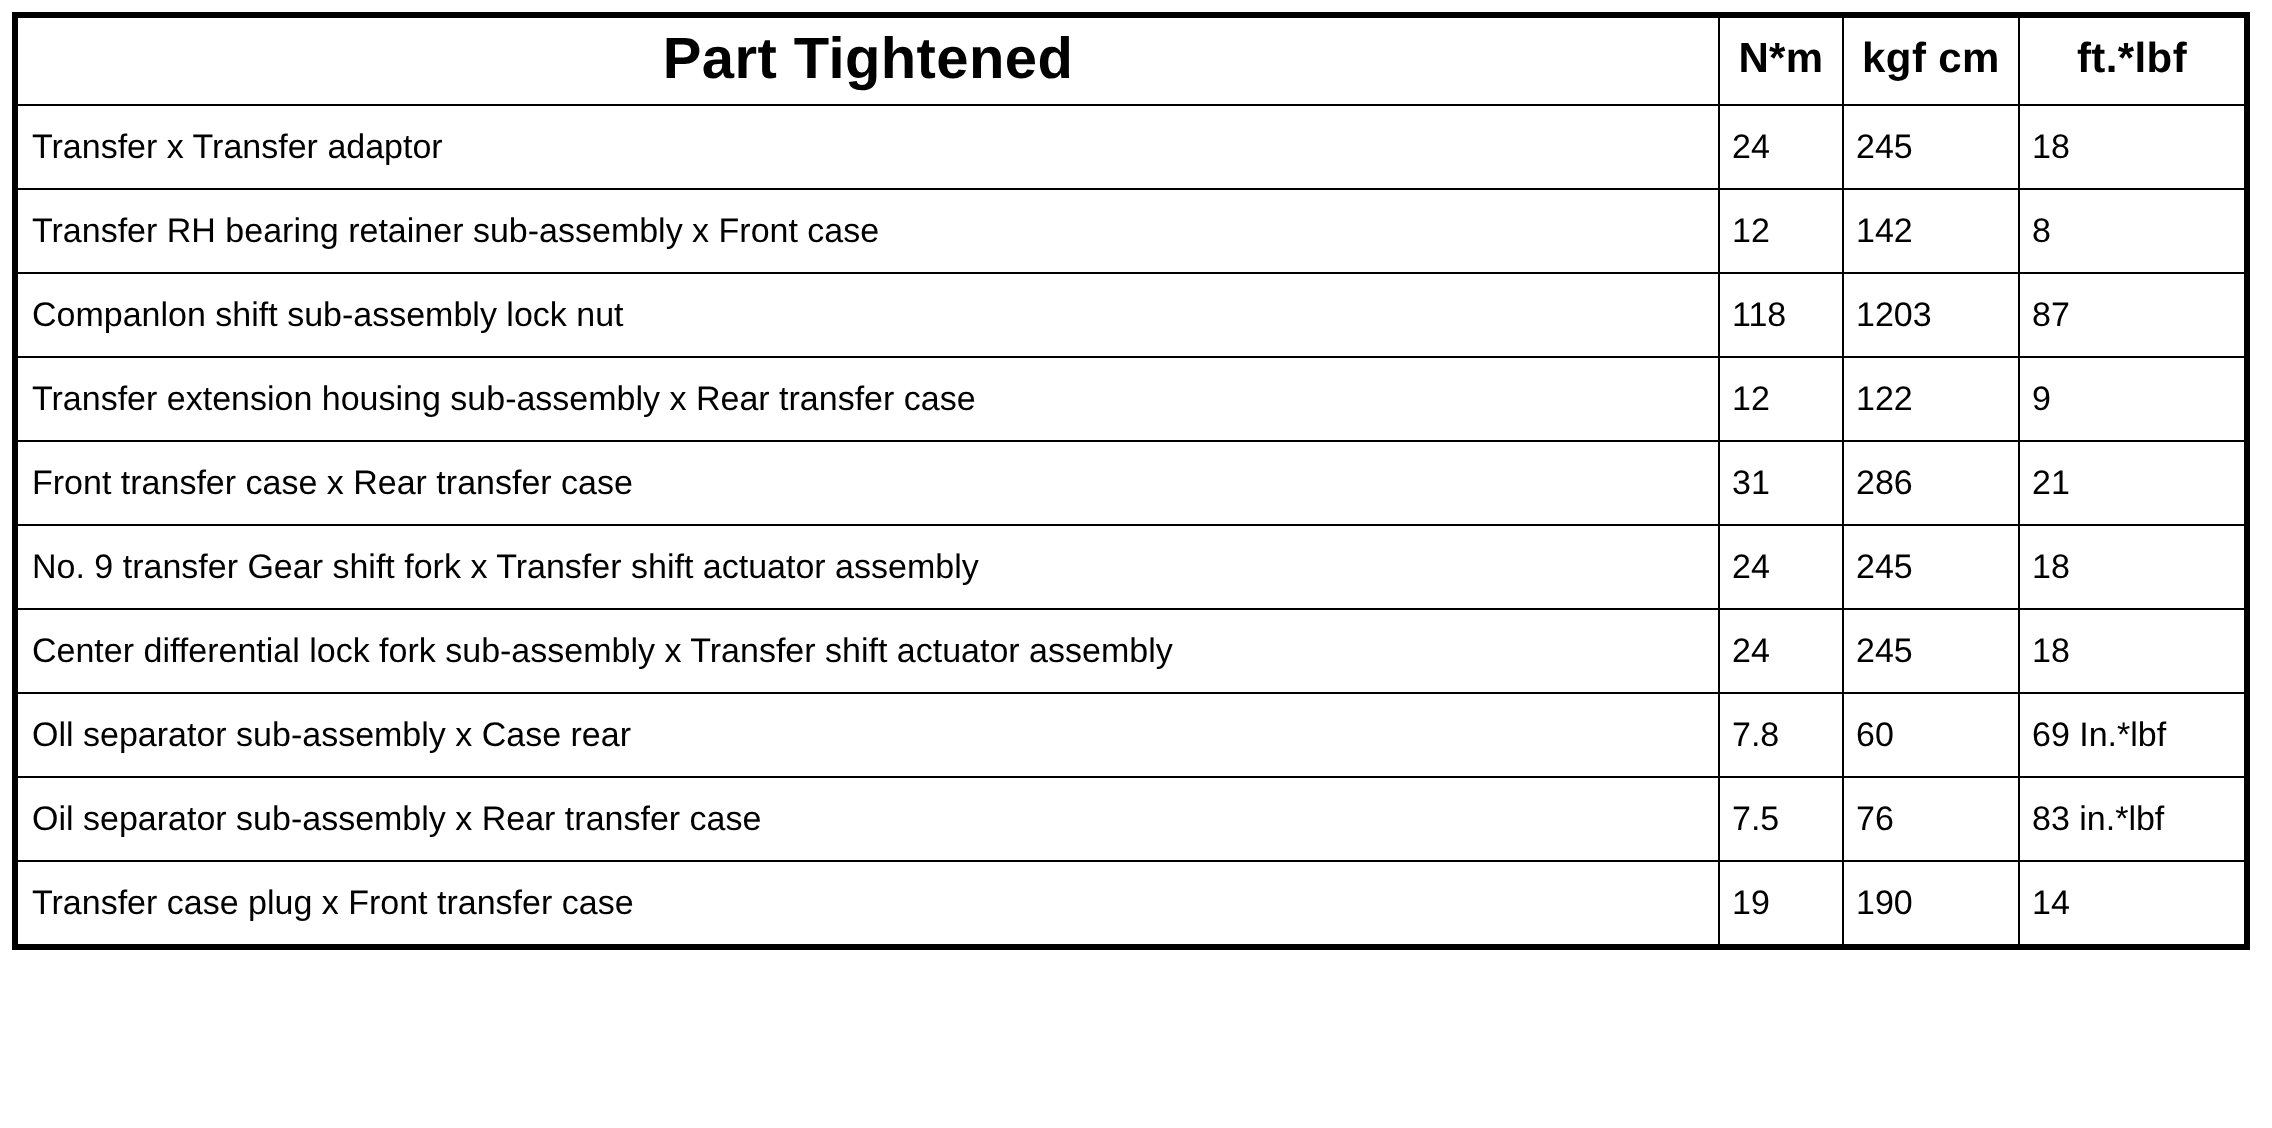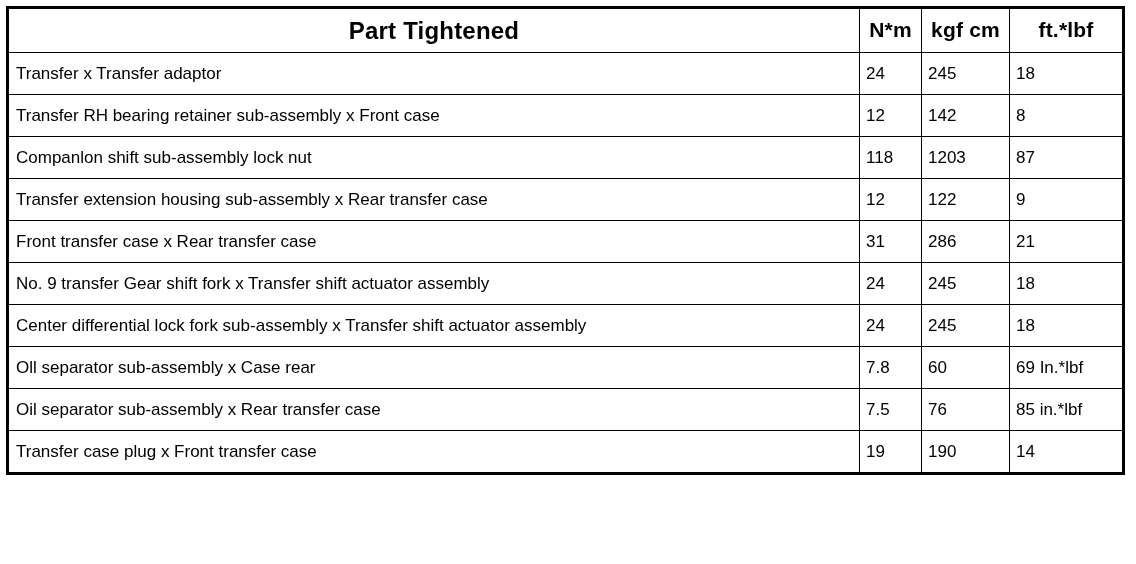--- a/index.html
+++ b/index.html
@@ -47,21 +47,21 @@
     overflow: hidden;
   }
   .torque-table thead th {
     font-weight: bold;
     text-align: center;
     letter-spacing: 0.2px;
     height: 43px;
     font-size: 22px;
   }
   .torque-table thead th.h-part {
-    font-size: 24px;
+    font-size: 29px;
   }
   .torque-table thead th.h-nm,
   .torque-table thead th.h-kgf,
   .torque-table thead th.h-ftlbf {
     font-size: 21px;
   }
   .torque-table tbody td {
     font-weight: normal;
   }
   .cell-text {
@@ -213,21 +213,21 @@
           <td class="col-part">
             <span class="cell-text">Oil separator sub-assembly x Rear transfer case</span>
           </td>
           <td class="col-num">
             <span class="cell-text">7.5</span>
           </td>
           <td class="col-num">
             <span class="cell-text">76</span>
           </td>
           <td class="col-num">
-            <span class="cell-text">85 in.*lbf</span>
+            <span class="cell-text">83 in.*lbf</span>
           </td>
         </tr>
         <tr>
           <td class="col-part">
             <span class="cell-text">Transfer case plug x Front transfer case</span>
           </td>
           <td class="col-num">
             <span class="cell-text">19</span>
           </td>
           <td class="col-num">

